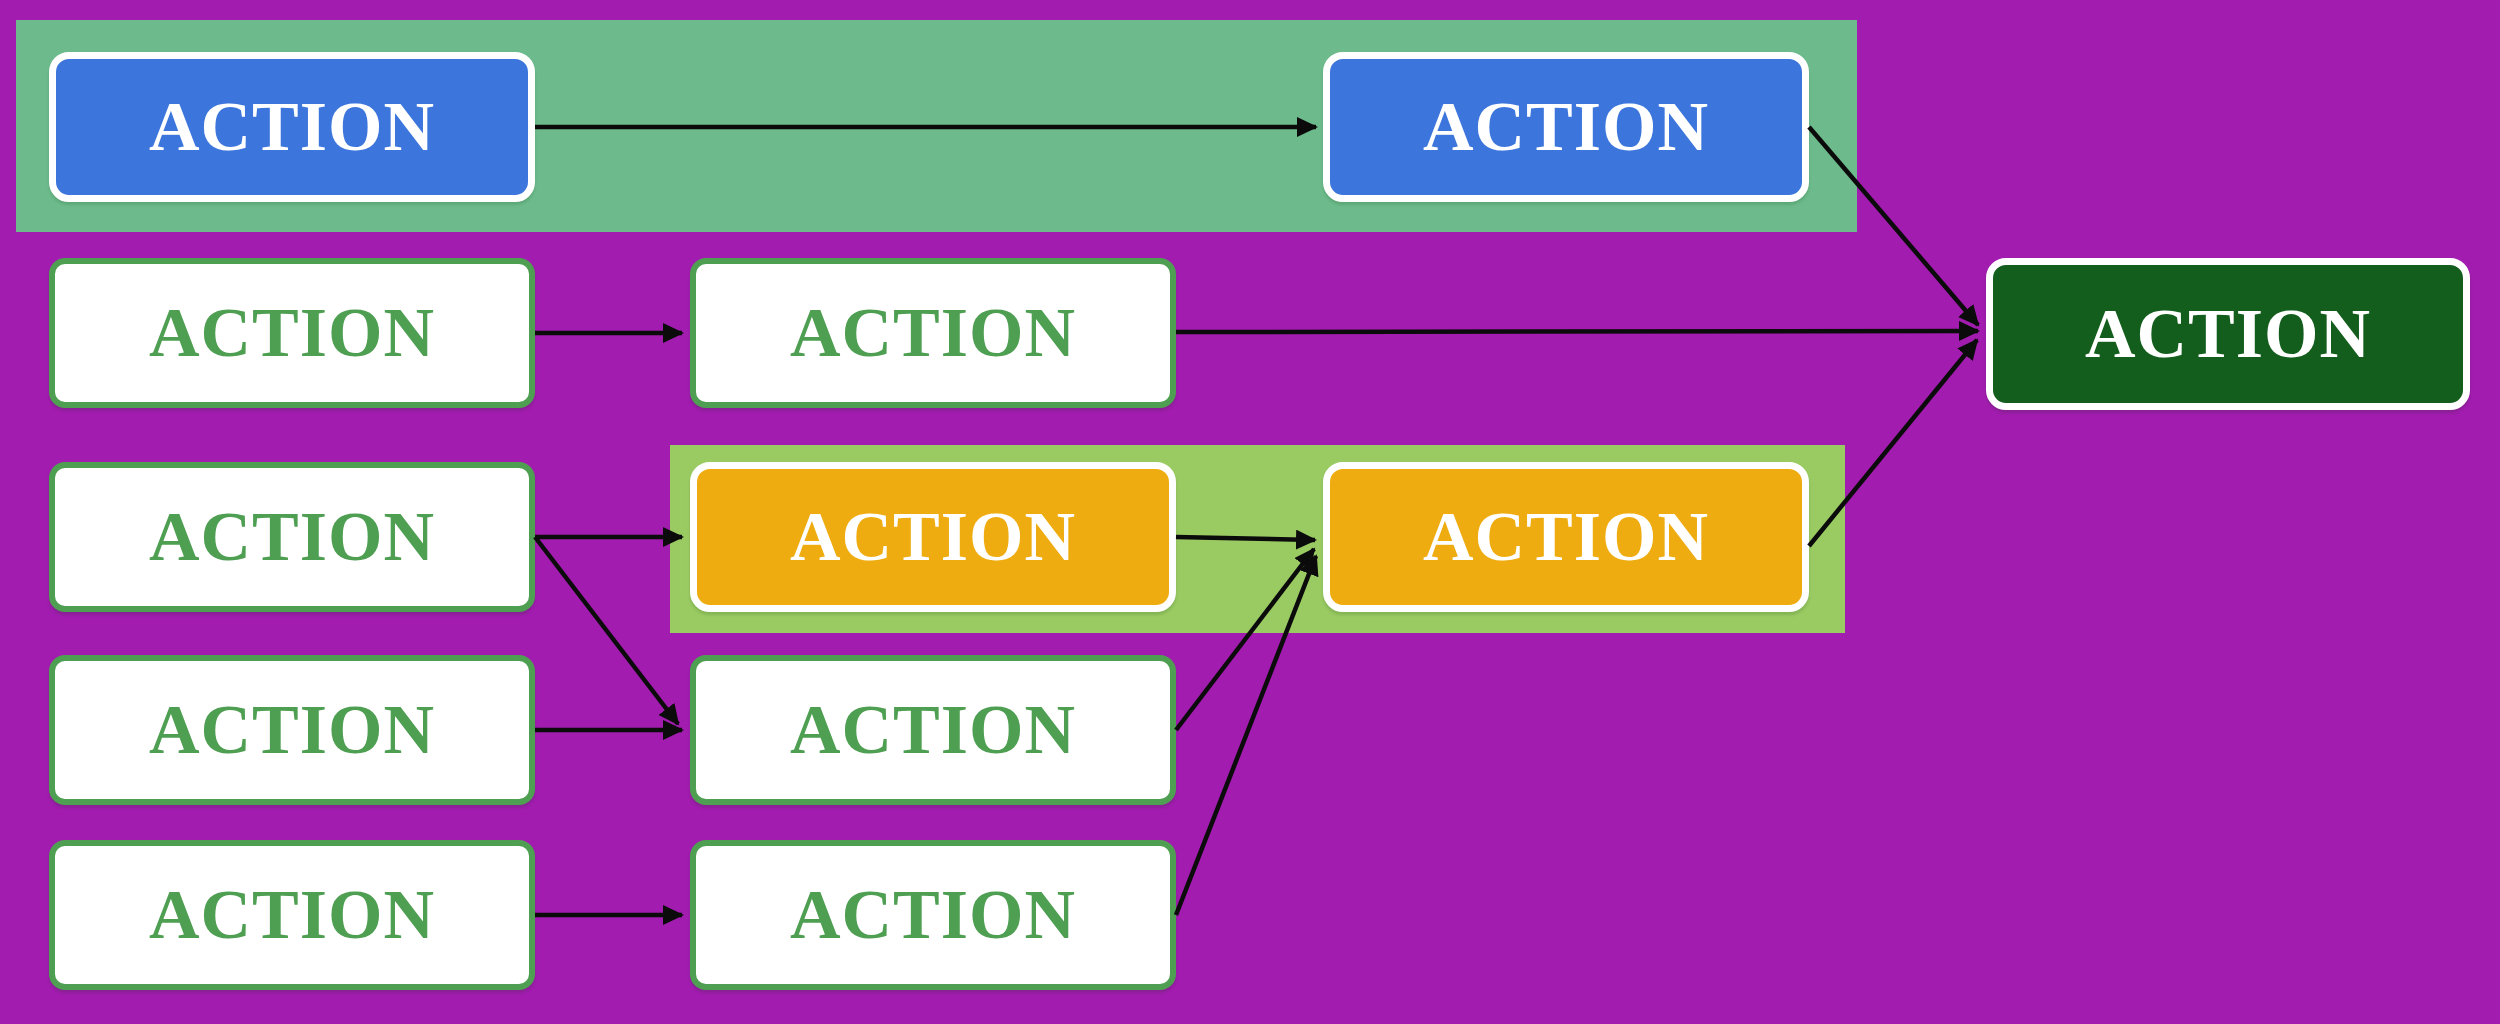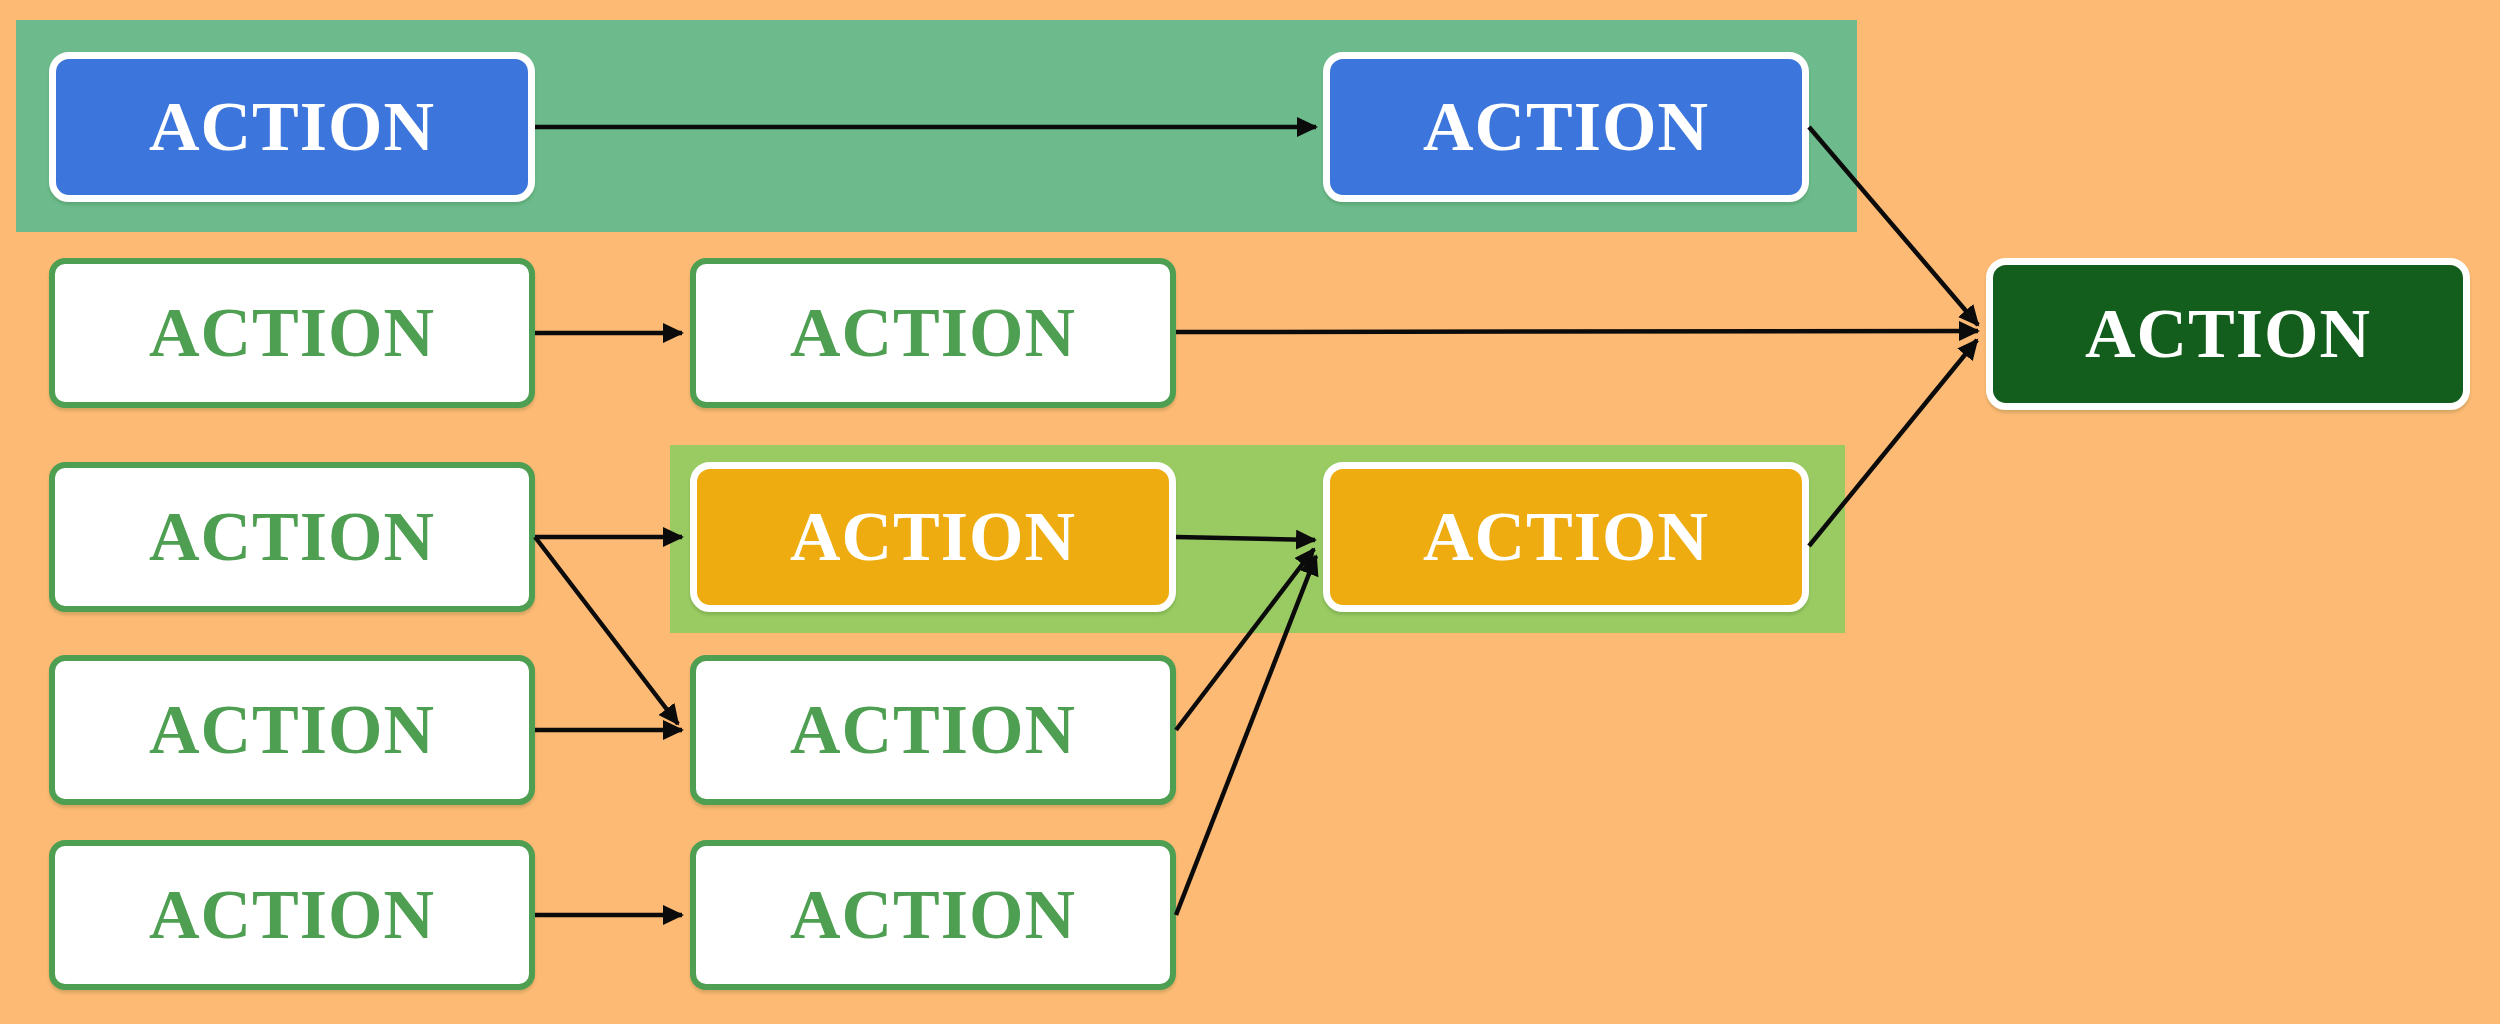--- a/index.html
+++ b/index.html
@@ -50,21 +50,21 @@
     position: absolute;
     left: 0; top: 0;
     width: 2500px;
     height: 1024px;
     pointer-events: none;
   }
 </style>
 </head>
 <body>
 
-<div id="canvas" style="background: #fdba74; width: 2500px; height: 1024px;">
+<div id="canvas" style="background: #a21caf; width: 2500px; height: 1024px;">
   <div id="group-layer">
       <div class="group-band" style="left: 16px; top: 20px; width: 1841px; height: 212px; background: rgb(109, 187, 140);"></div>
       <div class="group-band" style="left: 670px; top: 445px; width: 1175px; height: 188px; background: rgb(154, 202, 98);"></div>
     </div>
   <div id="node-layer">
       <div class="node blue" style="left: 49px; top: 52px; width: 486px; height: 150px; background: rgb(60, 118, 220);">
         <span>ACTION</span>
       </div>
       <div class="node blue" style="left: 1323px; top: 52px; width: 486px; height: 150px; background: rgb(60, 118, 220);">
         <span>ACTION</span>

